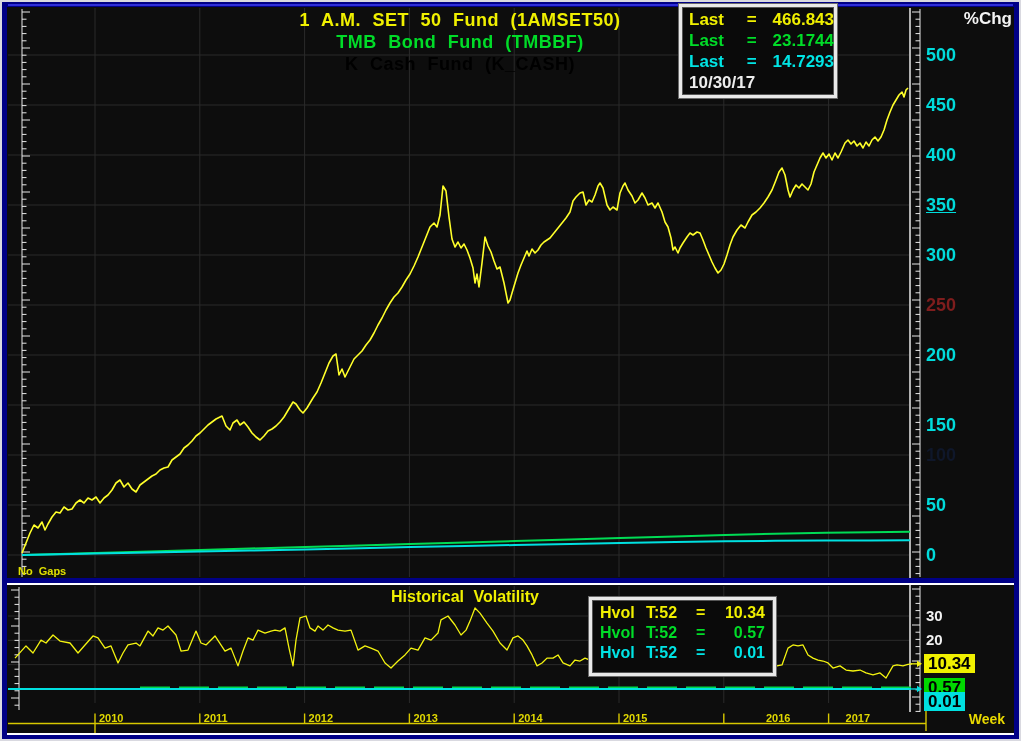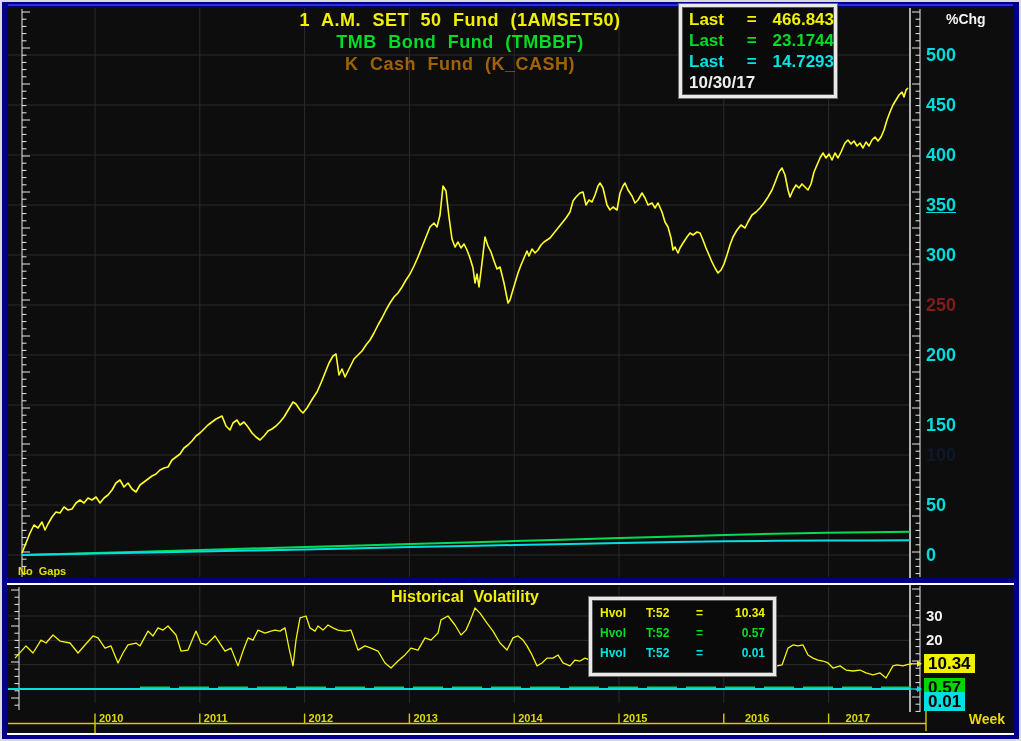--- a/index.html
+++ b/index.html
@@ -13,25 +13,25 @@
   #sepwhite{left:7px;top:583px;right:7px;height:2px;background:#ffffff;}
   #botwhite{left:7px;top:733px;right:7px;height:2px;background:#ffffff;}
   #overlay{left:0;top:0;width:1021px;height:741px;pointer-events:none;}
   #titles{left:140px;top:9px;width:640px;text-align:center;}
   .title-line{height:22px;line-height:22px;font-size:18px;font-weight:bold;word-spacing:6px;letter-spacing:.5px;}
   .legendbox{background:#0a0a0a;border:3px solid #e9e9e9;box-shadow:0 0 0 1px #6a6a6a, inset 0 0 0 1px #555;}
   #main-legend{left:679px;top:4px;width:158px;height:94px;padding:2px 0 4px 7px;box-sizing:border-box;}
   #main-legend .row{display:flex;height:21px;line-height:21px;font-size:17px;font-weight:bold;}
   #main-legend .lab{width:58px;} #main-legend .eq{width:26px;} #main-legend .val{flex:1;}
   .axis-label{position:absolute;left:926px;width:70px;height:20px;line-height:20px;font-size:18px;font-weight:bold;}
-  #pctchg{left:946px;top:9px;width:66px;height:20px;line-height:20px;text-align:left;font-size:14px;font-weight:bold;color:#f4f4f4;}
+  #pctchg{left:946px;top:9px;width:66px;height:20px;line-height:20px;text-align:right;font-size:17px;font-weight:bold;color:#f4f4f4;}
   #nogaps{left:18px;top:565px;font-size:11px;font-weight:bold;color:#e0e000;word-spacing:3px;}
   #vol-title{left:270px;top:588px;width:390px;text-align:center;font-size:16px;font-weight:bold;color:#f0f000;word-spacing:5px;}
   #vol-legend{left:589px;top:597px;width:187px;height:79px;padding:3px 8px 0 8px;box-sizing:border-box;}
-  #vol-legend .row{display:flex;height:20px;line-height:20px;font-size:12px;font-weight:bold;}
+  #vol-legend .row{display:flex;height:20px;line-height:20px;font-size:16px;font-weight:bold;}
   #vol-legend .lab{width:46px;} #vol-legend .per{width:50px;} #vol-legend .eq{width:28px;} #vol-legend .val{flex:1;text-align:right;}
   .vol-axis-label{position:absolute;left:926px;width:40px;height:20px;line-height:20px;font-size:15px;font-weight:bold;color:#f2f2f2;}
   .chip{position:absolute;left:924px;height:19px;line-height:19px;padding:0 4px;font-size:17px;font-weight:bold;color:#000;}
   #week{left:943px;top:711px;width:62px;text-align:right;font-size:14px;font-weight:bold;color:#e8d800;}
   .year-label{position:absolute;top:712px;font-size:11px;font-weight:bold;color:#e0d800;}
 </style>
 </head>
 <body>
 
 <div id="stage">
@@ -290,21 +290,21 @@
       <line x1="409.4" y1="713.5" x2="409.4" y2="723.5" stroke="#d8c800" stroke-width="1.4"></line>
       <line x1="514.2" y1="713.5" x2="514.2" y2="723.5" stroke="#d8c800" stroke-width="1.4"></line>
       <line x1="619" y1="713.5" x2="619" y2="723.5" stroke="#d8c800" stroke-width="1.4"></line>
       <line x1="723.8" y1="713.5" x2="723.8" y2="723.5" stroke="#d8c800" stroke-width="1.4"></line>
       <line x1="828.6" y1="713.5" x2="828.6" y2="723.5" stroke="#d8c800" stroke-width="1.4"></line>
     </svg>
 
   <div class="abs" id="titles">
       <div class="title-line" style="color: rgb(240, 240, 0);">1 A.M. SET 50 Fund (1AMSET50)</div>
       <div class="title-line" style="color: rgb(0, 220, 40);">TMB Bond Fund (TMBBF)</div>
-      <div class="title-line" style="color: #a16207;">K Cash Fund (K_CASH)</div>
+      <div class="title-line" style="color: #000000;">K Cash Fund (K_CASH)</div>
     </div>
 
   <div class="abs legendbox" id="main-legend">
       <div class="row" style="color: rgb(240, 240, 0);">
         <div class="lab">Last</div>
         <div class="eq">=</div>
         <div class="val">466.843</div>
       </div>
       <div class="row" style="color: rgb(0, 220, 40);">
         <div class="lab">Last</div>
@@ -368,16 +368,16 @@
     </div>
 
   <div class="abs" id="week">Week</div>
   <div id="year-labels">
       <div class="year-label abs" style="left: 99px;">2010</div>
       <div class="year-label abs" style="left: 203.8px;">2011</div>
       <div class="year-label abs" style="left: 308.6px;">2012</div>
       <div class="year-label abs" style="left: 413.4px;">2013</div>
       <div class="year-label abs" style="left: 518.2px;">2014</div>
       <div class="year-label abs" style="left: 623px;">2015</div>
-      <div class="year-label abs" style="left: 745px; text-align: center;">2016</div>
+      <div class="year-label abs" style="left: 766px; text-align: center;">2016</div>
       <div class="year-label abs" style="left: 832.6px; margin-left: 13px;">2017</div>
     </div>
 </div>
 
 </body></html>

